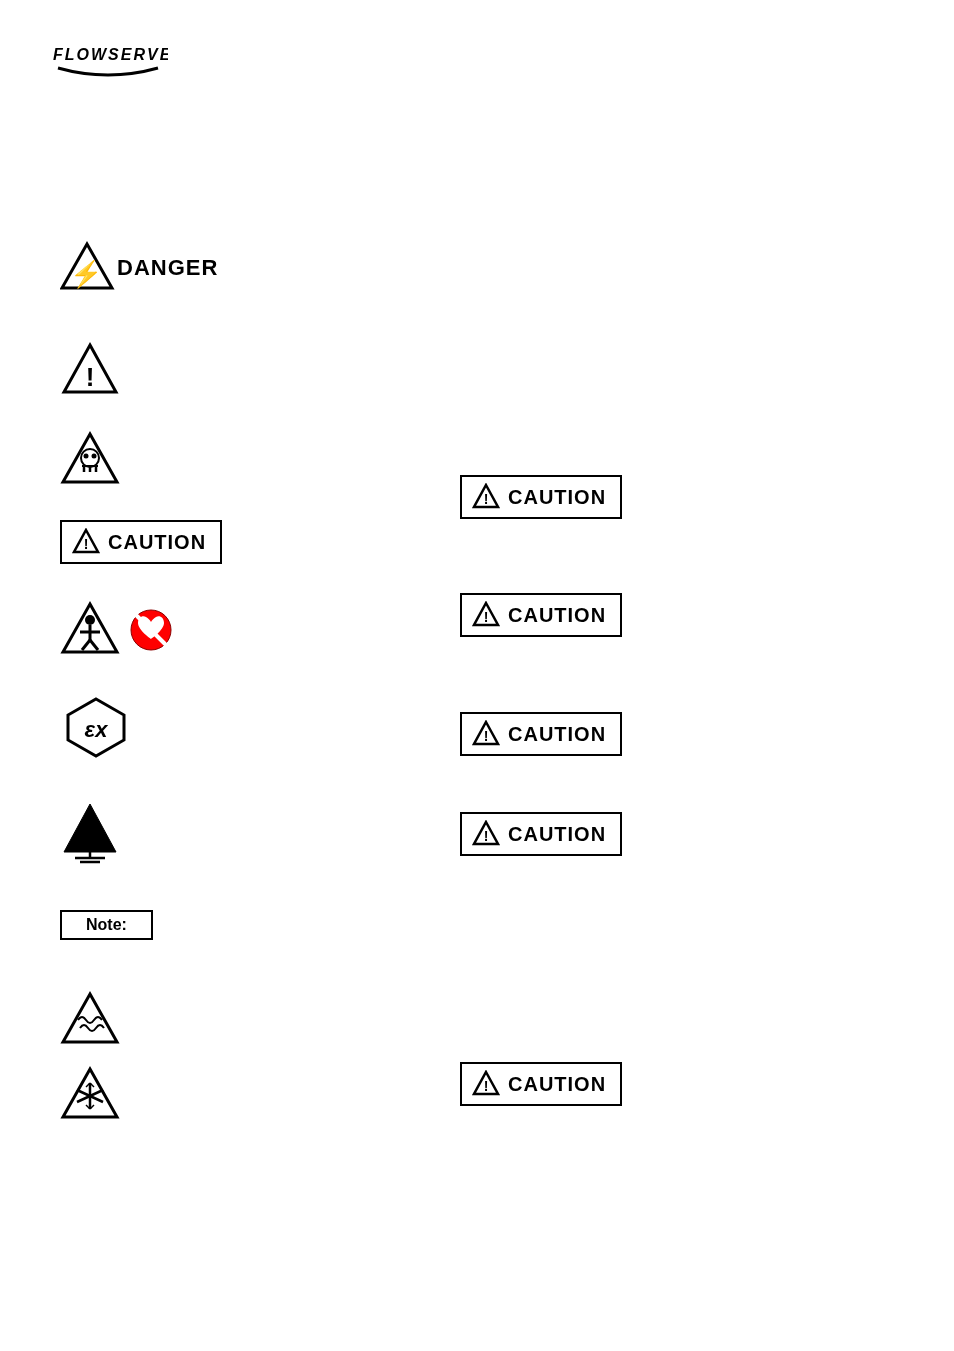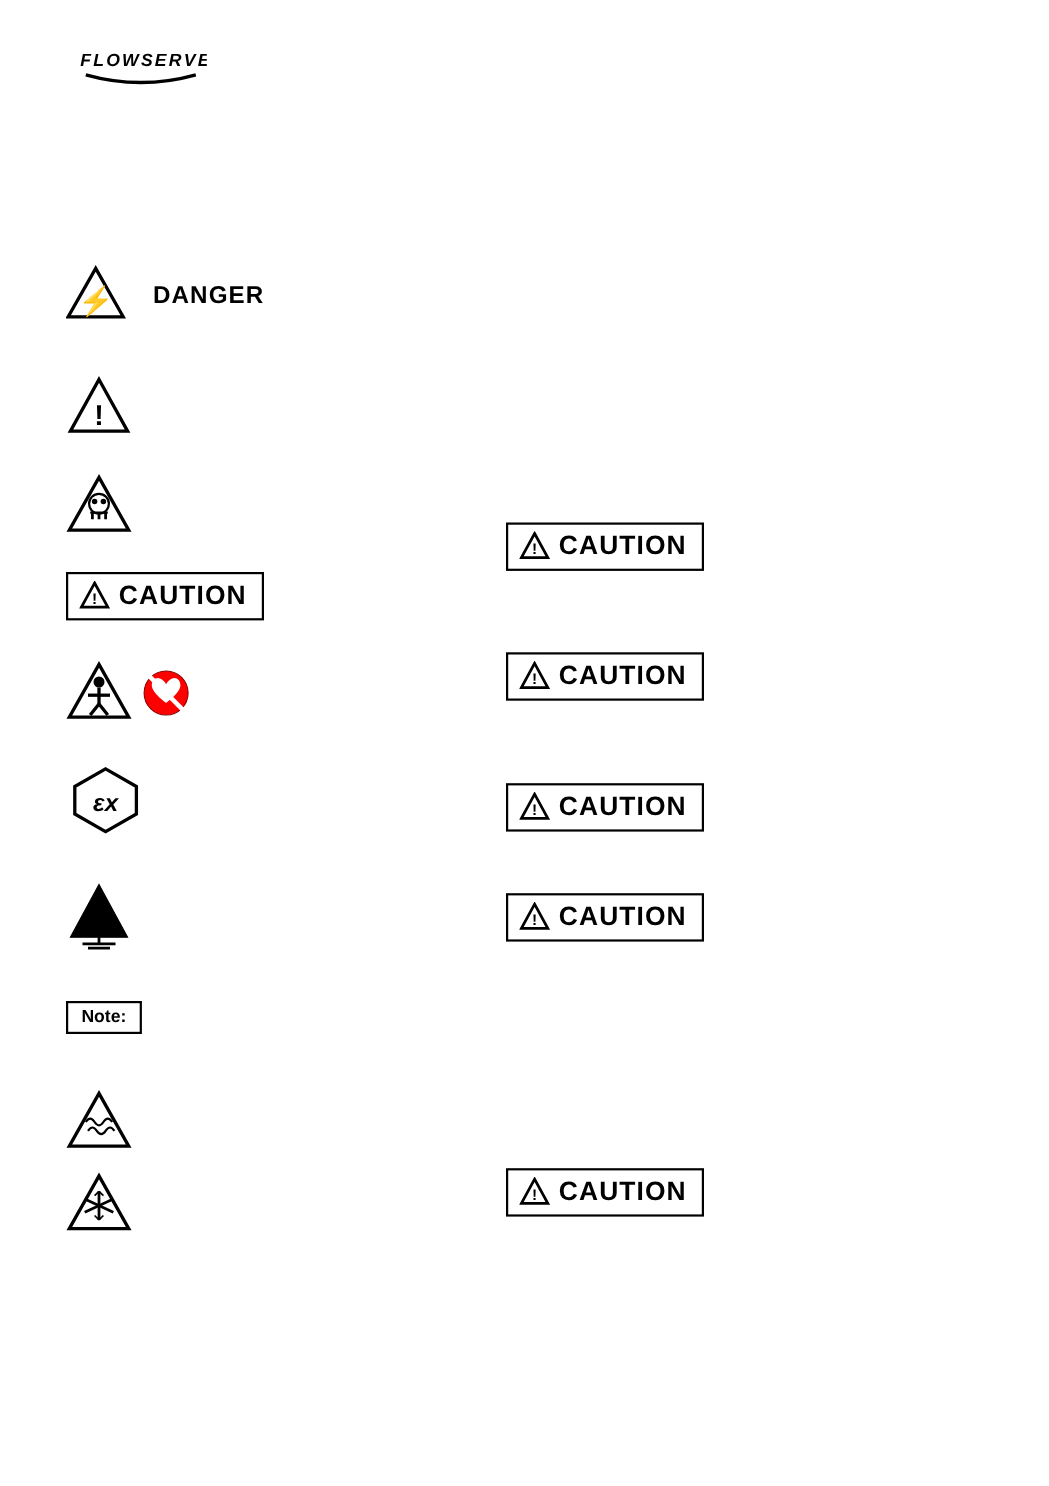--- a/index.html
+++ b/index.html
@@ -9,62 +9,62 @@
       width: 954px;
       min-height: 1351px;
       position: relative;
       overflow-x: hidden;
     }
 
     
     .logo-area {
       position: absolute;
       top: 30px;
-      left: 68px;
+      left: 48px;
     }
 
     
     .icon-block {
       position: absolute;
       display: flex;
       align-items: center;
     }
 
     
     .caution-box {
       display: inline-flex;
       align-items: center;
       border: 2px solid #000;
       padding: 6px 14px 6px 10px;
       gap: 8px;
     }
     .caution-box .caution-label {
-      font-size: 24px;
+      font-size: 20px;
       font-weight: 900;
       letter-spacing: 1px;
     }
 
     
     .note-box {
       display: inline-flex;
       align-items: center;
       border: 2px solid #000;
-      padding: 4px 12px;
+      padding: 4px 24px;
     }
     .note-box .note-label {
       font-size: 16px;
       font-weight: 700;
     }
 
     
     .danger-label {
       font-size: 22px;
       font-weight: 900;
       letter-spacing: 1px;
-      margin-left: 24px;
+      margin-left: 2px;
     }
   </style>
 </head>
 <body>
 
 <div class="logo-area">
   <svg width="120" height="50" viewBox="0 0 120 50">
 
     <text x="5" y="30" font-family="Arial" font-size="16" font-weight="900" font-style="italic" letter-spacing="2" fill="#000">FLOWSERVE</text>
 

